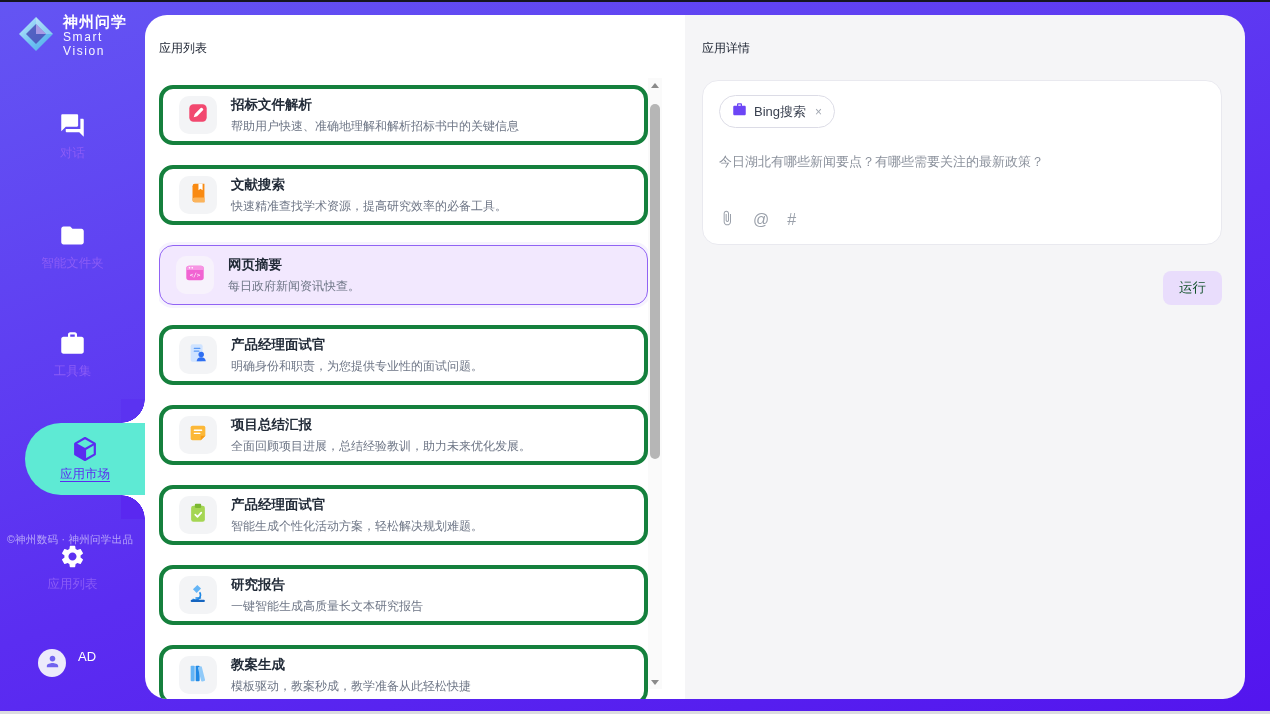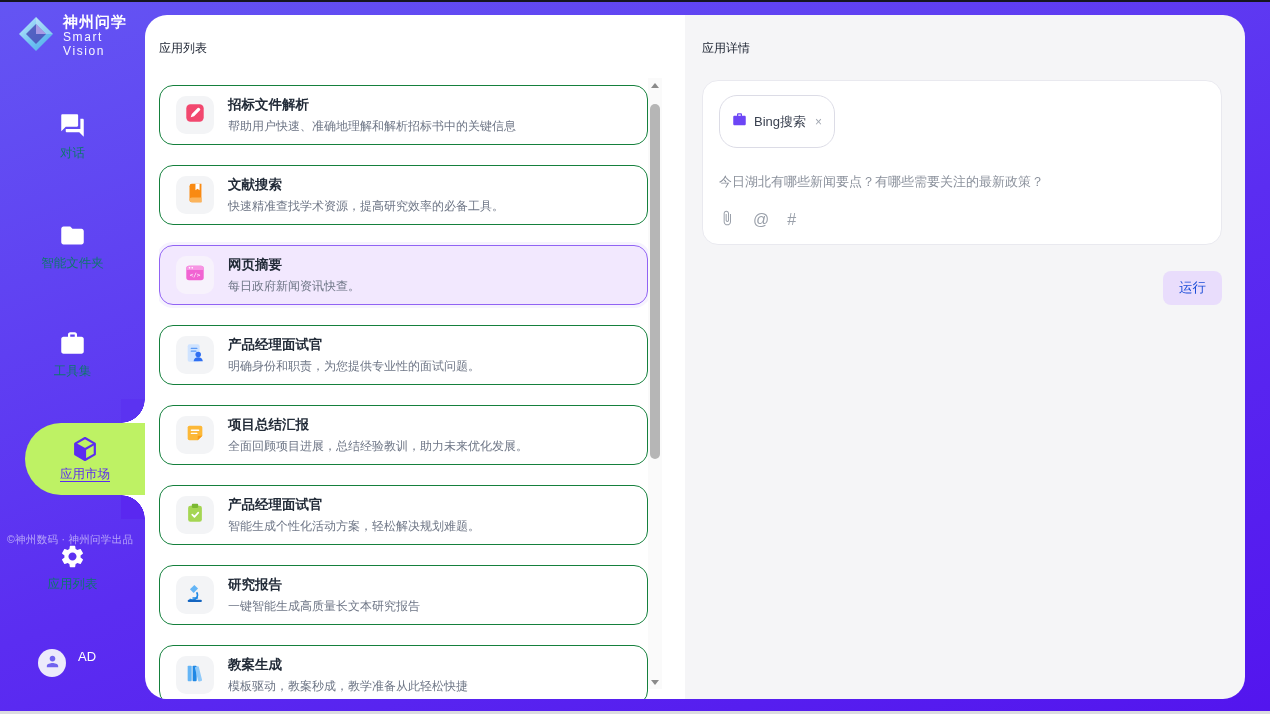--- a/index.html
+++ b/index.html
@@ -12,24 +12,24 @@
   .edge-top { position:absolute; top:0; left:0; right:0; height:2px; background:#15151f; z-index:50;}
   .edge-bottom { position:absolute; bottom:0; left:0; right:0; height:3px; background:#dcdce0; z-index:50;}
 
   
   .sidebar { position:absolute; left:0; top:0; width:145px; height:554px; color:#fff; }
   .brand { position:absolute; top:13px; left:17px; display:flex; align-items:center; gap:8px; }
   .brand-name { font-size:15px; font-weight:bold; letter-spacing:1px; line-height:17px;}
   .brand-sub { font-size:12px; letter-spacing:1.6px; opacity:.95;}
   .nav-item { position:absolute; left:0; width:145px; text-align:center; cursor:pointer;}
   .nav-ico { display:block; height:28px; }
-  .nav-label { display:inline-block; font-size:12.5px; margin-top:5px; color:#0f766e;}
+  .nav-label { display:inline-block; font-size:12.5px; margin-top:5px; color:#8b5cf6;}
   .nav-item.u .nav-label { text-underline-offset:3px;}
 
-  .nav-active { position:absolute; top:423px; left:25px; width:120px; height:72px; background:#bef264;
+  .nav-active { position:absolute; top:423px; left:25px; width:120px; height:72px; background:#5eead4;
     border-radius:36px 0 0 36px; display:flex; flex-direction:column; align-items:center;
     justify-content:center; cursor:pointer; z-index:5;}
   .curve { position:absolute; right:0; width:24px; height:24px; }
   .curve-top { top:-24px; background:radial-gradient(circle 24px at 0 0, #5b33f1 0 23.5px, #fff 24px); }
   .curve-bottom { bottom:-24px; background:radial-gradient(circle 24px at 0 100%, #5a28f0 0 23.5px, #fff 24px); }
   .nav-active .nav-label { color:#5b2cf0; margin-top:3px; text-decoration:underline; text-underline-offset:3px;}
 
   .user-row { position:absolute; top:649px; left:38px; display:flex; gap:12px;}
   .avatar { width:28px; height:28px; border-radius:50%; background:#eceafb; display:flex; align-items:center; justify-content:center;}
   .user-initials { font-size:13px; color:#fff; }
@@ -38,48 +38,48 @@
   
   .content { position:absolute; left:145px; top:15px; right:25px; bottom:15px; display:flex;
     border-radius:22px; overflow:hidden; }
   .panel-list { width:540px; background:#fff; position:relative; }
   .panel-detail { flex:1; background:#f5f5f7; position:relative; }
   .panel-title { position:absolute; top:25px; left:14px; font-size:12px; font-weight:normal; color:#1b2230;text-align:center;}
   .panel-detail .panel-title { left:17px; }
 
   .cards { position:absolute; top:70px; left:14px; width:489px; bottom:0; overflow:hidden;
     display:flex; flex-direction:column; gap:20px;}
-  .card { min-height:60px; height:60px; background:#fff; border:1px solid #15803d; border-radius:14px;
+  .card { min-height:60px; height:60px; background:#fff; border:4px solid #15803d; border-radius:14px;
     display:flex; align-items:center; padding:0 16px; gap:14px; cursor:pointer;}
   .card.selected { background:#f2e8fe; border:1.5px solid #9163f4; box-shadow:0 0 0 3px rgba(145,99,244,.08);}
   .icon-box { width:38px; height:38px; border-radius:10px; background:#f3f4f6; display:flex;
     align-items:center; justify-content:center; flex:none;}
   .card.selected .icon-box { background:#f7f2fc; }
   .card-title { font-size:13.5px; font-weight:bold; color:#222b38;}
   .card-desc { font-size:12px; color:#6e7686; margin-top:4px;}
 
   
   .sbar { position:absolute; top:63px; bottom:10px; right:23px; width:14px; background:#fafafa; }
   .sbar-btn { position:absolute; left:0; width:14px; height:14px; display:flex; align-items:center; justify-content:center; cursor:pointer;}
   .sbar-up { top:0; } .sbar-down { bottom:0; }
   .tri-up { width:0; height:0; border-left:4px solid transparent; border-right:4px solid transparent; border-bottom:5px solid #8a8a8a;}
   .tri-down { width:0; height:0; border-left:4px solid transparent; border-right:4px solid transparent; border-top:5px solid #8a8a8a;}
   .sbar-thumb { position:absolute; top:26px; left:2px; width:10px; height:355px; background:#b6b6b6; border-radius:6px; cursor:pointer;}
 
   
   .detail-card { position:absolute; left:17px; right:23px; top:65px; height:165px; background:#fff;
     border:1px solid #e9e9ef; border-radius:16px; padding:14px 16px;}
-  .tool-tag { display:inline-flex; align-items:center; gap:7px; padding:16px 12px; border:1px solid #dcdce6;
+  .tool-tag { display:inline-flex; align-items:center; gap:7px; padding:6px 12px; border:1px solid #dcdce6;
     border-radius:18px; background:#fff; cursor:pointer;justify-content:flex-end;}
   .tool-tag-label { font-size:13px; color:#3a4150; }
   .tool-tag-close { font-size:12px; color:#a0a6b0; margin-left:2px; cursor:pointer;}
   .query-text { margin-top:24px; font-size:13px; color:#8b919c; line-height:1.5;font-family:Liberation Serif, serif;}
   .composer-icons { position:absolute; bottom:14px; left:16px; display:flex; align-items:center; gap:18px; color:#9aa0aa;}
   .sym { font-size:16px; line-height:16px; cursor:pointer; color:#9aa0aa;}
-  .run-btn { position:absolute; top:256px; right:23px; background:#e9ddfc; color:#1d4ed8;
+  .run-btn { position:absolute; top:256px; right:23px; background:#e9ddfc; color:#14532d;
     border:none; border-radius:8px; padding:8px 16px; font-size:13.5px; cursor:pointer;
     font-family:"Liberation Sans", sans-serif;}
 </style>
 </head>
 <body>
 
 <div class="edge-top"></div>
 
 <div class="sidebar">
   <div class="brand">

